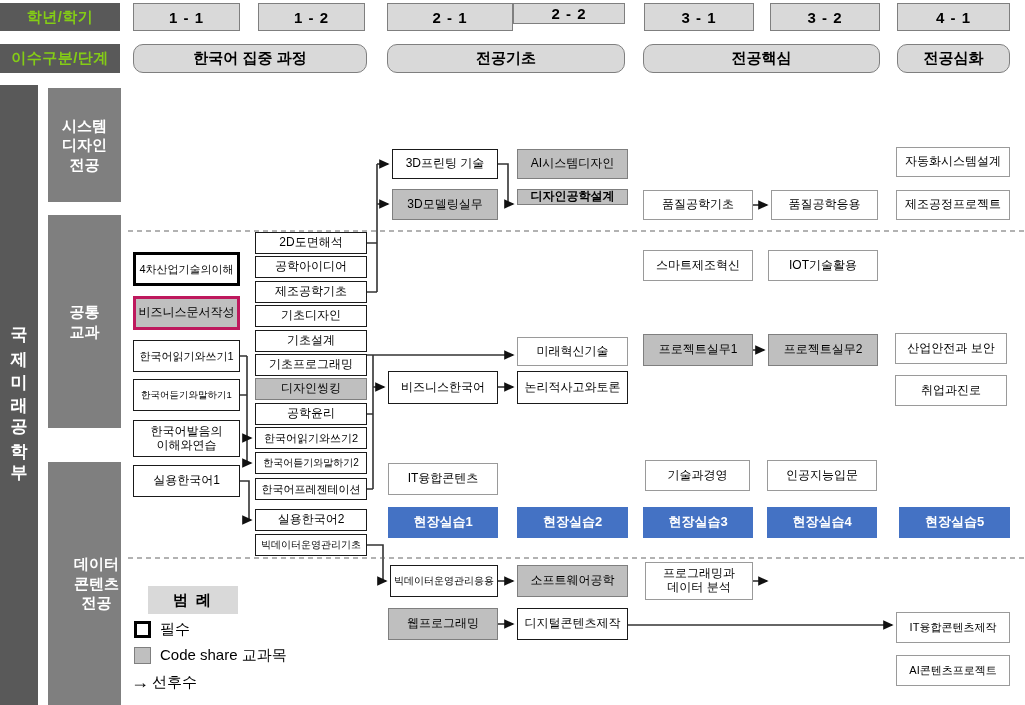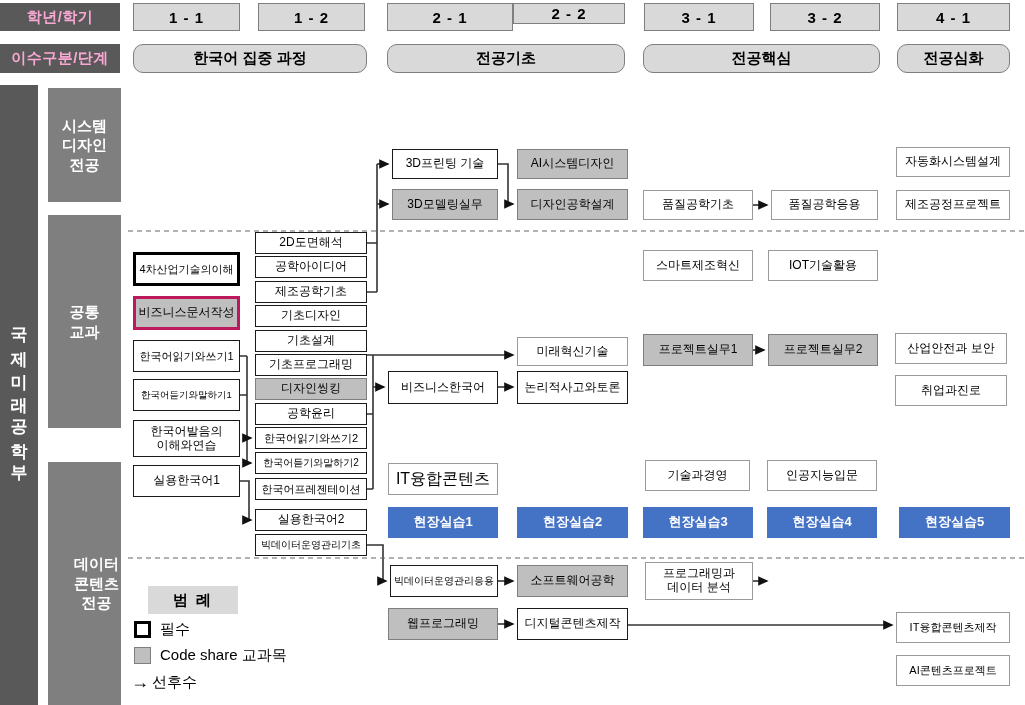--- a/index.html
+++ b/index.html
@@ -1,20 +1,20 @@
 <!DOCTYPE html>
 <html><head>
 <meta charset="utf-8">
 <style>
   *{margin:0;padding:0;box-sizing:border-box}
   html,body{background:#fff}
   body{font-family:"Liberation Sans","DejaVu Sans",sans-serif;color:#000}
   .canvas{position:relative;width:1025px;height:705px;background:#fff;overflow:hidden}
   svg.overlay{position:absolute;left:0;top:0;pointer-events:none}
-  .hdr{position:absolute;background:#595959;color:#f9a8d4;font-weight:bold;font-size:15px;
+  .hdr{position:absolute;background:#595959;color:#84cc16;font-weight:bold;font-size:15px;
        display:flex;align-items:center;justify-content:center;letter-spacing:.5px}
   .sem{position:absolute;background:#d9d9d9;border:1.5px solid #7f7f7f;font-weight:bold;font-size:15px;
        display:flex;align-items:center;justify-content:center;letter-spacing:1px}
   .stage{position:absolute;background:#d9d9d9;border:1.5px solid #7f7f7f;border-radius:10px;font-weight:bold;
        font-size:15px;display:flex;align-items:center;justify-content:center}
   .faculty{position:absolute;background:#595959;color:#fff;writing-mode:vertical-lr;text-orientation:upright;
        display:flex;align-items:center;justify-content:center;font-weight:bold;font-size:17px;letter-spacing:6px}
   .section{position:absolute;background:#7f7f7f;color:#fff;font-weight:bold;font-size:15px;line-height:1.3;
        display:flex;align-items:center;justify-content:center;text-align:center;white-space:pre-line}
   .box{position:absolute;display:flex;align-items:center;justify-content:center;text-align:center;
@@ -97,21 +97,21 @@
 디자인
 전공</div>
     <div class="section" style="left: 48px; top: 215px; width: 73px; height: 213px;">공통
 교과</div>
     <div class="section" style="left: 48px; top: 462px; width: 73px; height: 243px; padding-left: 24px;">데이터
 콘텐츠
 전공</div>
     <div class="box dark" style="left: 392px; top: 149px; width: 106px; height: 30px; font-size: 12px;">3D프린팅 기술</div>
     <div class="box codeshare" style="left: 517px; top: 149px; width: 111px; height: 30px; font-size: 12px;">AI시스템디자인</div>
     <div class="box codeshare" style="left: 392px; top: 189px; width: 106px; height: 31px; font-size: 12px;">3D모델링실무</div>
-    <div class="box codeshare" style="left: 517px; top: 189px; width: 111px; height: 31px; font-size: 12px;">디자인공학설계</div>
+    <div class="box codeshare" style="left: 517px; top: 189px; width: 111px; height: 16px; font-size: 12px; font-weight: bold;">디자인공학설계</div>
     <div class="box light" style="left: 643px; top: 190px; width: 110px; height: 30px; font-size: 12px;">품질공학기초</div>
     <div class="box light" style="left: 771px; top: 190px; width: 107px; height: 30px; font-size: 12px;">품질공학응용</div>
     <div class="box light" style="left: 896px; top: 147px; width: 114px; height: 30px; font-size: 12px;">자동화시스템설계</div>
     <div class="box light" style="left: 896px; top: 190px; width: 114px; height: 30px; font-size: 12px;">제조공정프로젝트</div>
     <div class="box required" style="left: 133px; top: 252px; width: 107px; height: 34px; font-size: 11px;">4차산업기술의이해</div>
     <div class="box required-codeshare" style="left: 133px; top: 296px; width: 107px; height: 34px; font-size: 12px;">비즈니스문서작성</div>
     <div class="box dark" style="left: 133px; top: 340px; width: 107px; height: 32px; font-size: 11px;">한국어읽기와쓰기1</div>
     <div class="box dark" style="left: 133px; top: 379px; width: 107px; height: 32px; font-size: 9.5px;">한국어듣기와말하기1</div>
     <div class="box dark" style="left: 133px; top: 420px; width: 107px; height: 37px; font-size: 12px;">한국어발음의
 이해와연습</div>
@@ -125,21 +125,21 @@
     <div class="box codeshare" style="left: 255px; top: 378px; width: 112px; height: 22px; font-size: 12px;">디자인씽킹</div>
     <div class="box dark" style="left: 255px; top: 403px; width: 112px; height: 22px; font-size: 12px;">공학윤리</div>
     <div class="box dark" style="left: 255px; top: 427px; width: 112px; height: 22px; font-size: 11px;">한국어읽기와쓰기2</div>
     <div class="box dark" style="left: 255px; top: 452px; width: 112px; height: 22px; font-size: 10px;">한국어듣기와말하기2</div>
     <div class="box dark" style="left: 255px; top: 478px; width: 112px; height: 22px; font-size: 11px;">한국어프레젠테이션</div>
     <div class="box dark" style="left: 255px; top: 509px; width: 112px; height: 22px; font-size: 12px;">실용한국어2</div>
     <div class="box dark" style="left: 255px; top: 534px; width: 112px; height: 22px; font-size: 10px;">빅데이터운영관리기초</div>
     <div class="box dark" style="left: 388px; top: 371px; width: 110px; height: 33px; font-size: 12px;">비즈니스한국어</div>
     <div class="box light" style="left: 517px; top: 337px; width: 111px; height: 29px; font-size: 12px;">미래혁신기술</div>
     <div class="box dark" style="left: 517px; top: 371px; width: 111px; height: 33px; font-size: 12px;">논리적사고와토론</div>
-    <div class="box light" style="left: 388px; top: 463px; width: 110px; height: 32px; font-size: 16px;">IT융합콘텐츠</div>
+    <div class="box light" style="left: 388px; top: 463px; width: 110px; height: 32px; font-size: 12px;">IT융합콘텐츠</div>
     <div class="box light" style="left: 643px; top: 250px; width: 110px; height: 31px; font-size: 12px;">스마트제조혁신</div>
     <div class="box light" style="left: 768px; top: 250px; width: 110px; height: 31px; font-size: 12px;">IOT기술활용</div>
     <div class="box codeshare" style="left: 643px; top: 334px; width: 110px; height: 32px; font-size: 12px;">프로젝트실무1</div>
     <div class="box codeshare" style="left: 768px; top: 334px; width: 110px; height: 32px; font-size: 12px;">프로젝트실무2</div>
     <div class="box light" style="left: 645px; top: 460px; width: 105px; height: 31px; font-size: 12px;">기술과경영</div>
     <div class="box light" style="left: 767px; top: 460px; width: 110px; height: 31px; font-size: 12px;">인공지능입문</div>
     <div class="box light" style="left: 895px; top: 333px; width: 112px; height: 31px; font-size: 12px;">산업안전과 보안</div>
     <div class="box light" style="left: 895px; top: 375px; width: 112px; height: 31px; font-size: 12px;">취업과진로</div>
     <div class="box field" style="left: 388px; top: 507px; width: 110px; height: 31px; font-size: 13px;">현장실습1</div>
     <div class="box field" style="left: 517px; top: 507px; width: 111px; height: 31px; font-size: 13px;">현장실습2</div>

